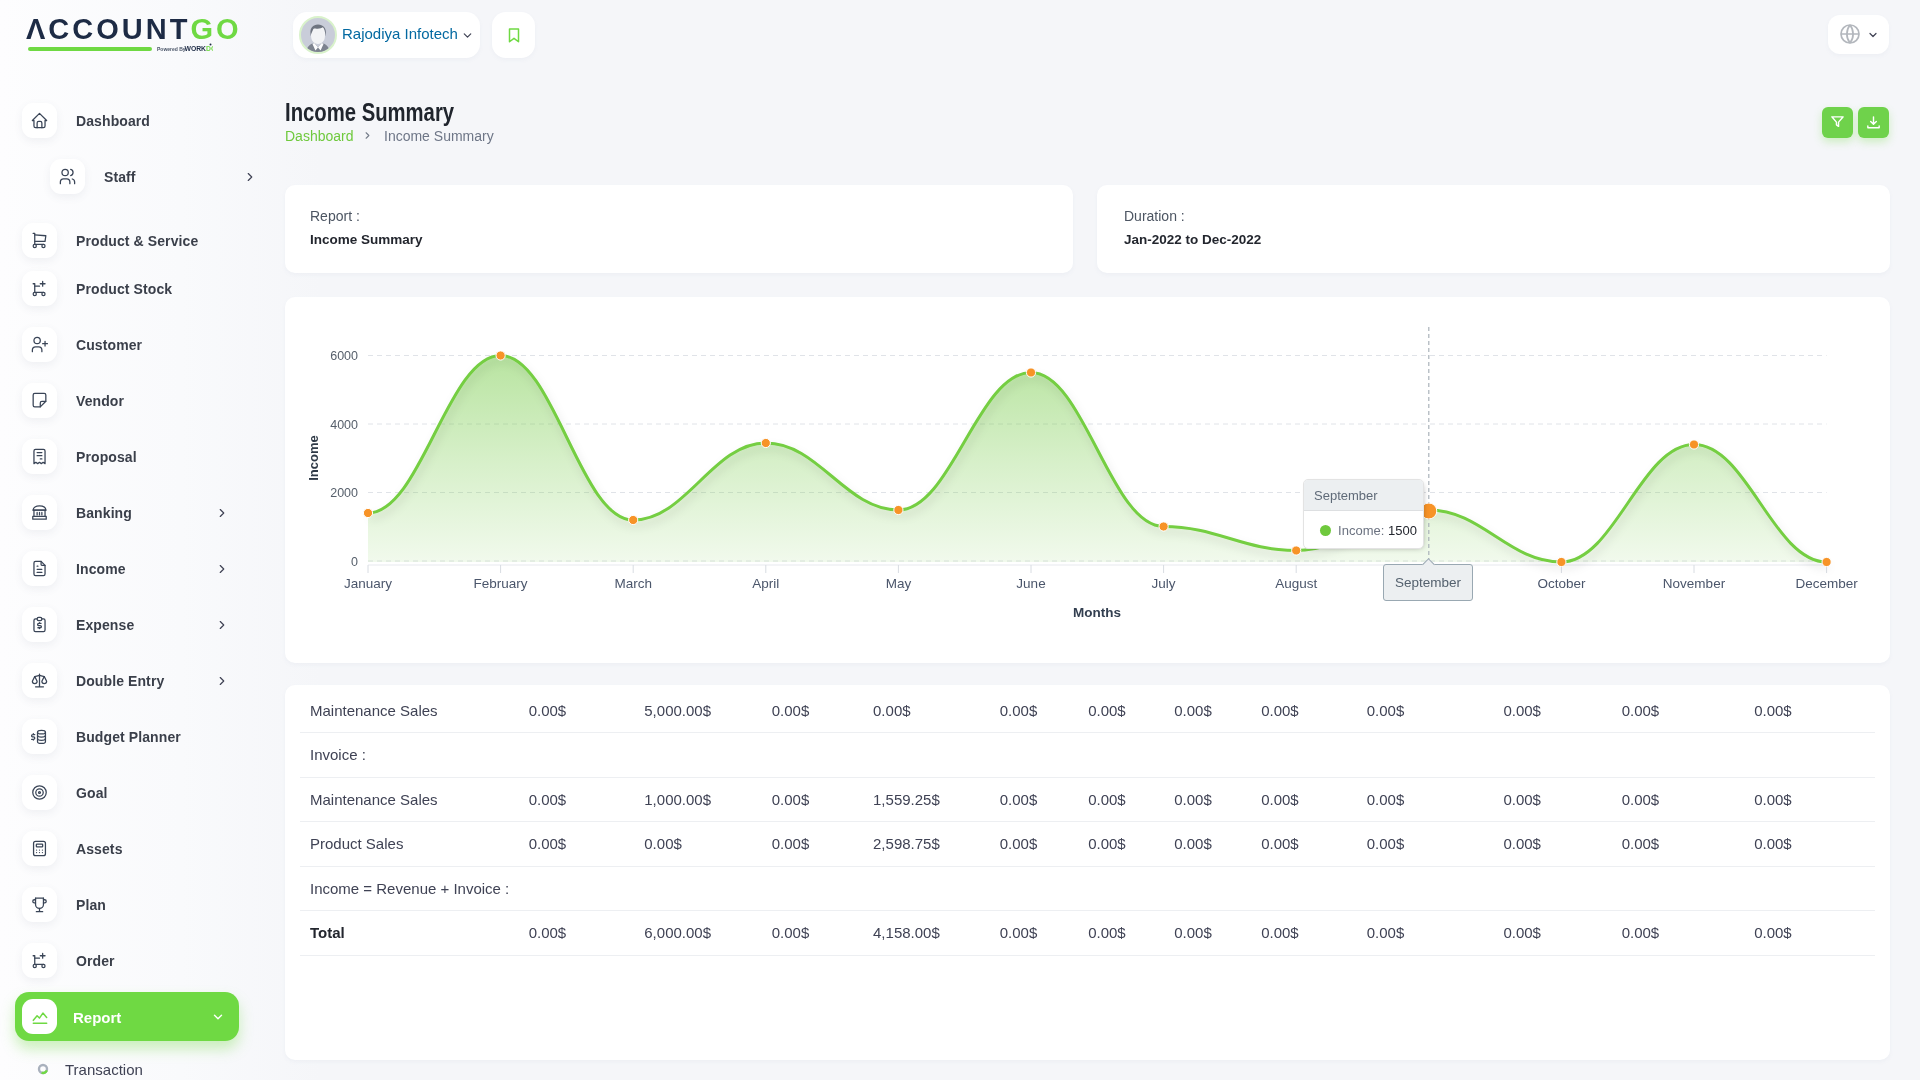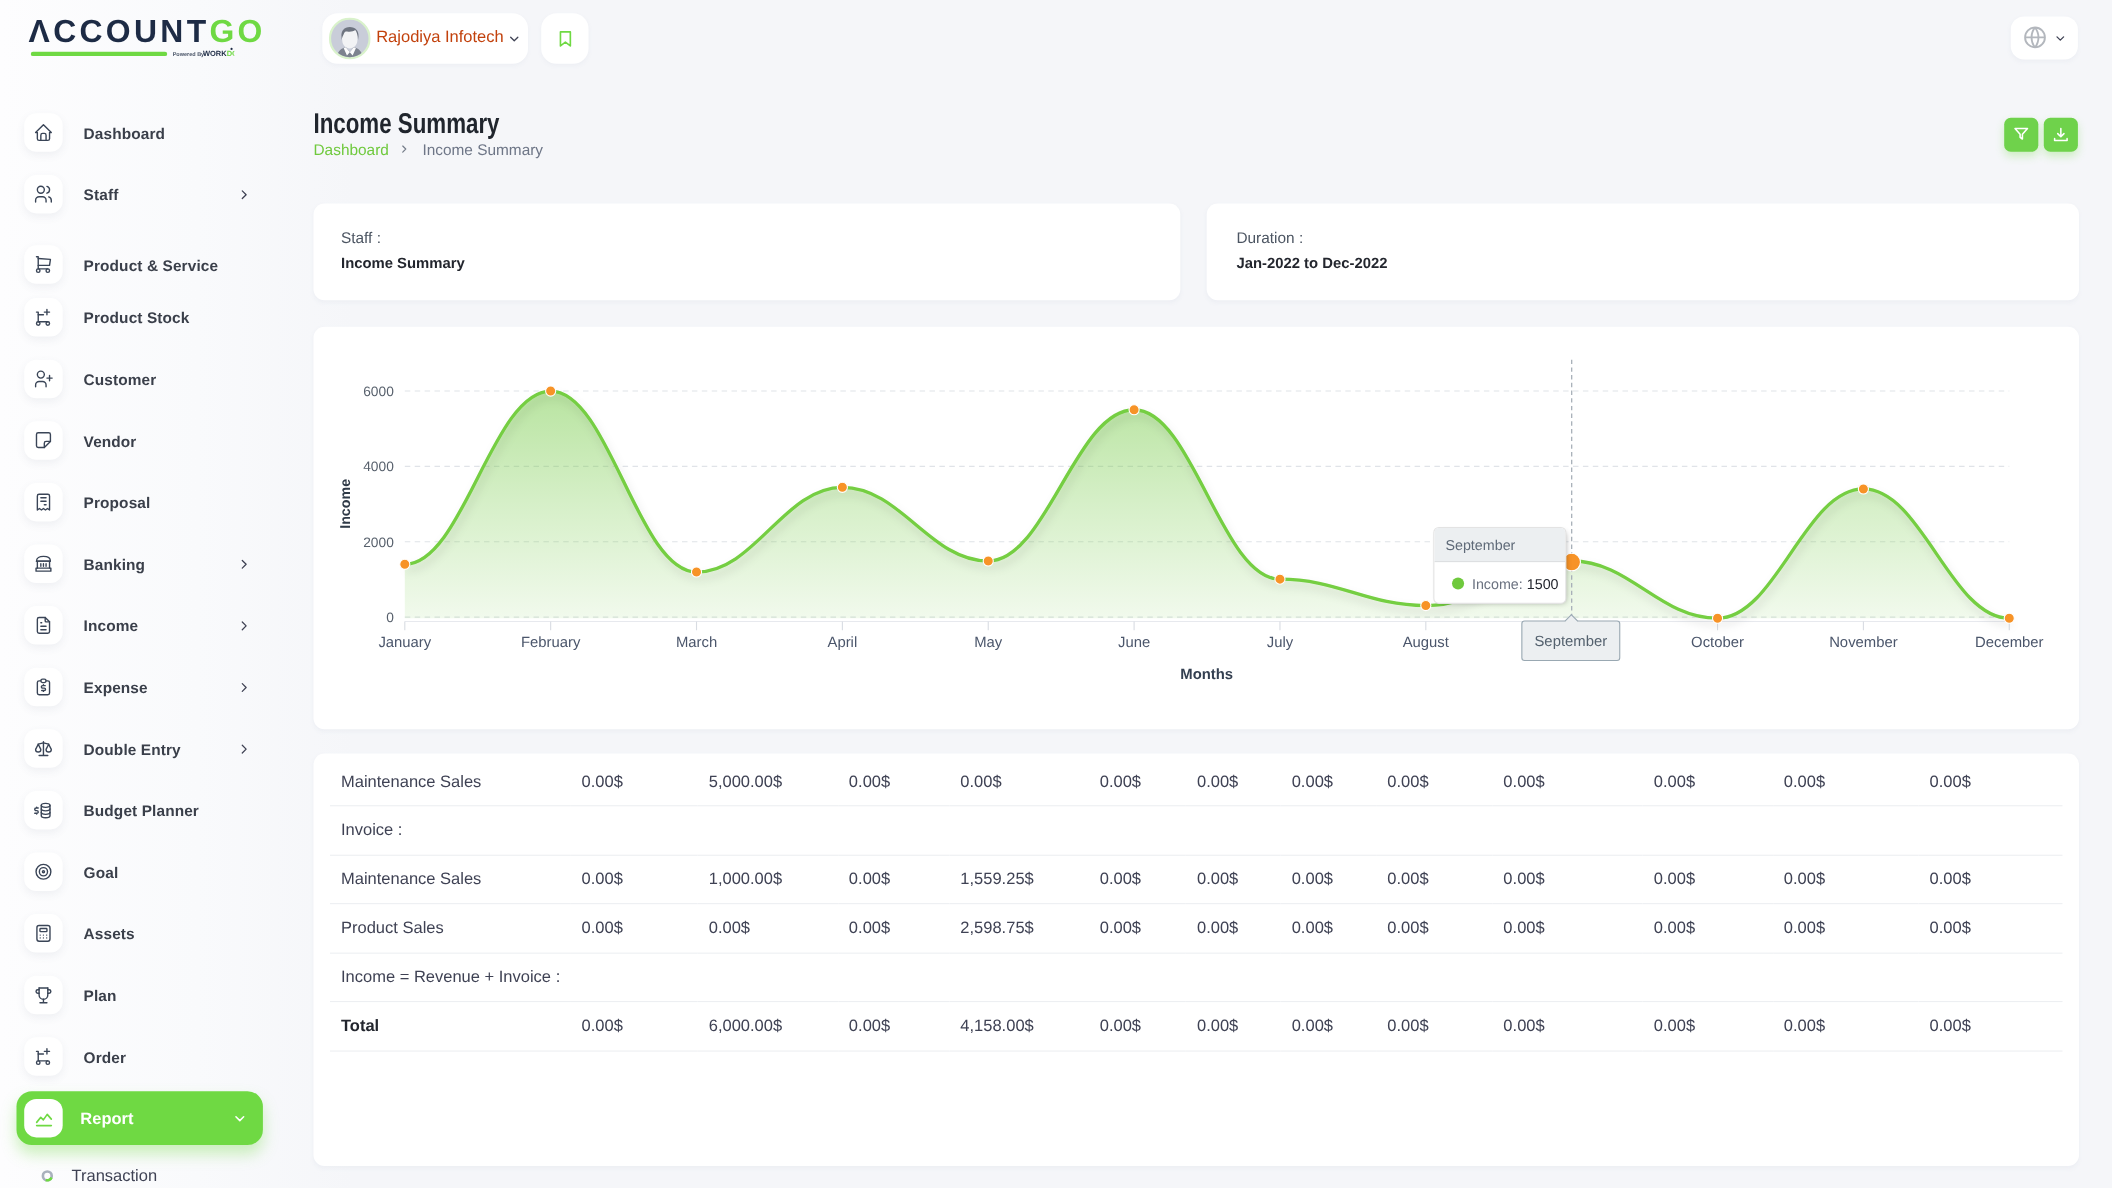--- a/index.html
+++ b/index.html
@@ -36,21 +36,21 @@
       <div class="menu-item" style="top:93px;">
     <div class="icon-box">
           <svg viewBox="0 0 24 24">
             <path d="M5 12 H3 L12 3 l9 9 h-2 M5 12 v7 a2 2 0 0 0 2 2 h10 a2 2 0 0 0 2 -2 v-7"></path>
             <path d="M9 21 v-6 a2 2 0 0 1 2 -2 h2 a2 2 0 0 1 2 2 v6"></path>
           </svg>
         </div>
     <div class="mi-label">Dashboard</div>
 
   </div>
-      <div class="menu-item" style="top:149px;">
+      <div class="menu-item" style="top:149px;margin-left:28px;">
     <div class="icon-box">
           <svg viewBox="0 0 24 24">
             <circle cx="9" cy="7" r="4"></circle>
             <path d="M3 21 v-2 a4 4 0 0 1 4 -4 h4 a4 4 0 0 1 4 4 v2"></path>
             <path d="M16 3.13 a4 4 0 0 1 0 7.75"></path>
             <path d="M21 21 v-2 a4 4 0 0 0 -3 -3.85"></path>
           </svg>
         </div>
     <div class="mi-label">Staff</div>
     <div class="mi-chev">
@@ -263,21 +263,21 @@
   <clipPath id="avc">
       <circle cx="19" cy="19" r="17"></circle>
     </clipPath>
   <g clip-path="url(#avc)">
     <path d="M19 9 c5 0 7.5 3.5 7.3 8 l-.5 4.5 c-.3 3.5-3.3 6.5-6.8 6.5 s-6.5-3-6.8-6.5 l-.5-4.5 C11.5 12.5 14 9 19 9 Z" fill="#f2f3f5"></path>
     <path d="M19 8.6 c-5.2 0-8 3.6-7.6 8.6 l.3 3.2 c.2-2.8 1.4-4 2.2-6.4 .4-1.2 1.3-1.6 2.6-1.4 3.1.5 5.9-.1 7.4-1.3 1.3 1.2 2.4 4.6 2.6 9.1 l.4-3.2 C27.3 12.2 24.2 8.6 19 8.6 Z" fill="#6e7480"></path>
     <path d="M7 38 c0-7 4.5-10.5 8.5-11 L19 31.5 22.5 27 c4 .5 8.5 4 8.5 11 Z" fill="#7d838f"></path>
     <path d="M15.4 26.9 19 31.5 l-2.6 3 -3-6.8 Z M22.6 26.9 19 31.5 l2.6 3 3-6.8 Z" fill="#fcfcfd"></path>
   </g>
 </svg>
-<div class="abs" style="left:342px;top:25px;font-size:15px;color:#c2410c;">Rajodiya Infotech</div>
+<div class="abs" style="left:342px;top:25px;font-size:15px;color:#0369a1;">Rajodiya Infotech</div>
 <svg class="abs" style="left:461px;top:29px;" width="13" height="13" viewBox="0 0 24 24" fill="none" stroke="#3f4254" stroke-width="2.2" stroke-linecap="round" stroke-linejoin="round">
     <polyline points="6 9 12 15 18 9"></polyline>
   </svg>
 <div class="card" style="left:492px;top:12px;width:43px;height:46px;border-radius:14px;"></div>
 <svg class="abs" style="left:505px;top:25px;" width="18" height="20" viewBox="0 0 24 24" fill="none" stroke="#6fd943" stroke-width="2" stroke-linecap="round" stroke-linejoin="round">
     <path d="M6 4 h12 v17 l-6 -4.5 -6 4.5 Z"></path>
   </svg>
 
 <div class="card" style="left:1828px;top:15px;width:61px;height:39px;border-radius:12px;"></div>
 <svg class="abs" style="left:1838px;top:22px;" width="24" height="24" viewBox="0 0 24 24" fill="none" stroke="#b3b7bd" stroke-width="1.7">
@@ -298,21 +298,21 @@
 <div class="abs" style="left:1822px;top:107px;width:31px;height:31px;background:#6fd24b;border-radius:6px;box-shadow:0 4px 8px rgba(111,217,67,.3);"></div>
 <svg class="abs" style="left:1829px;top:114px;" width="17" height="17" viewBox="0 0 24 24" fill="none" stroke="#fff" stroke-width="2" stroke-linecap="round" stroke-linejoin="round">
     <path d="M4 4 h16 l-6.5 7.5 v6 l-3 -2.2 v-3.8 Z"></path>
   </svg>
 <div class="abs" style="left:1858px;top:107px;width:31px;height:31px;background:#6fd24b;border-radius:6px;box-shadow:0 4px 8px rgba(111,217,67,.3);"></div>
 <svg class="abs" style="left:1865px;top:114px;" width="17" height="17" viewBox="0 0 24 24" fill="none" stroke="#fff" stroke-width="2" stroke-linecap="round" stroke-linejoin="round">
     <path d="M12 4 v10 M8 10.5 l4 4 4 -4 M4 17 v2.5 h16 V17"></path>
   </svg>
 
 <div class="card" style="left:285px;top:185px;width:788px;height:88px;">
-  <div style="padding:23px 0 0 25px;font-size:14px;color:#4c5562;">Staff :</div>
+  <div style="padding:23px 0 0 25px;font-size:14px;color:#4c5562;">Report :</div>
   <div style="padding:8px 0 0 25px;font-size:13.5px;font-weight:bold;color:#23262e;">Income Summary</div>
 </div>
 <div class="card" style="left:1097px;top:185px;width:793px;height:88px;">
   <div style="padding:23px 0 0 27px;font-size:14px;color:#4c5562;">Duration :</div>
   <div style="padding:8px 0 0 27px;font-size:13.5px;font-weight:bold;color:#23262e;">Jan-2022 to Dec-2022</div>
 </div>
 
 <div class="card" style="left:285px;top:297px;width:1605px;height:366px;"></div>
 <svg class="abs" id="chart" style="left:285px;top:297px;" width="1605" height="366" viewBox="0 0 1605 366">
   <defs>

